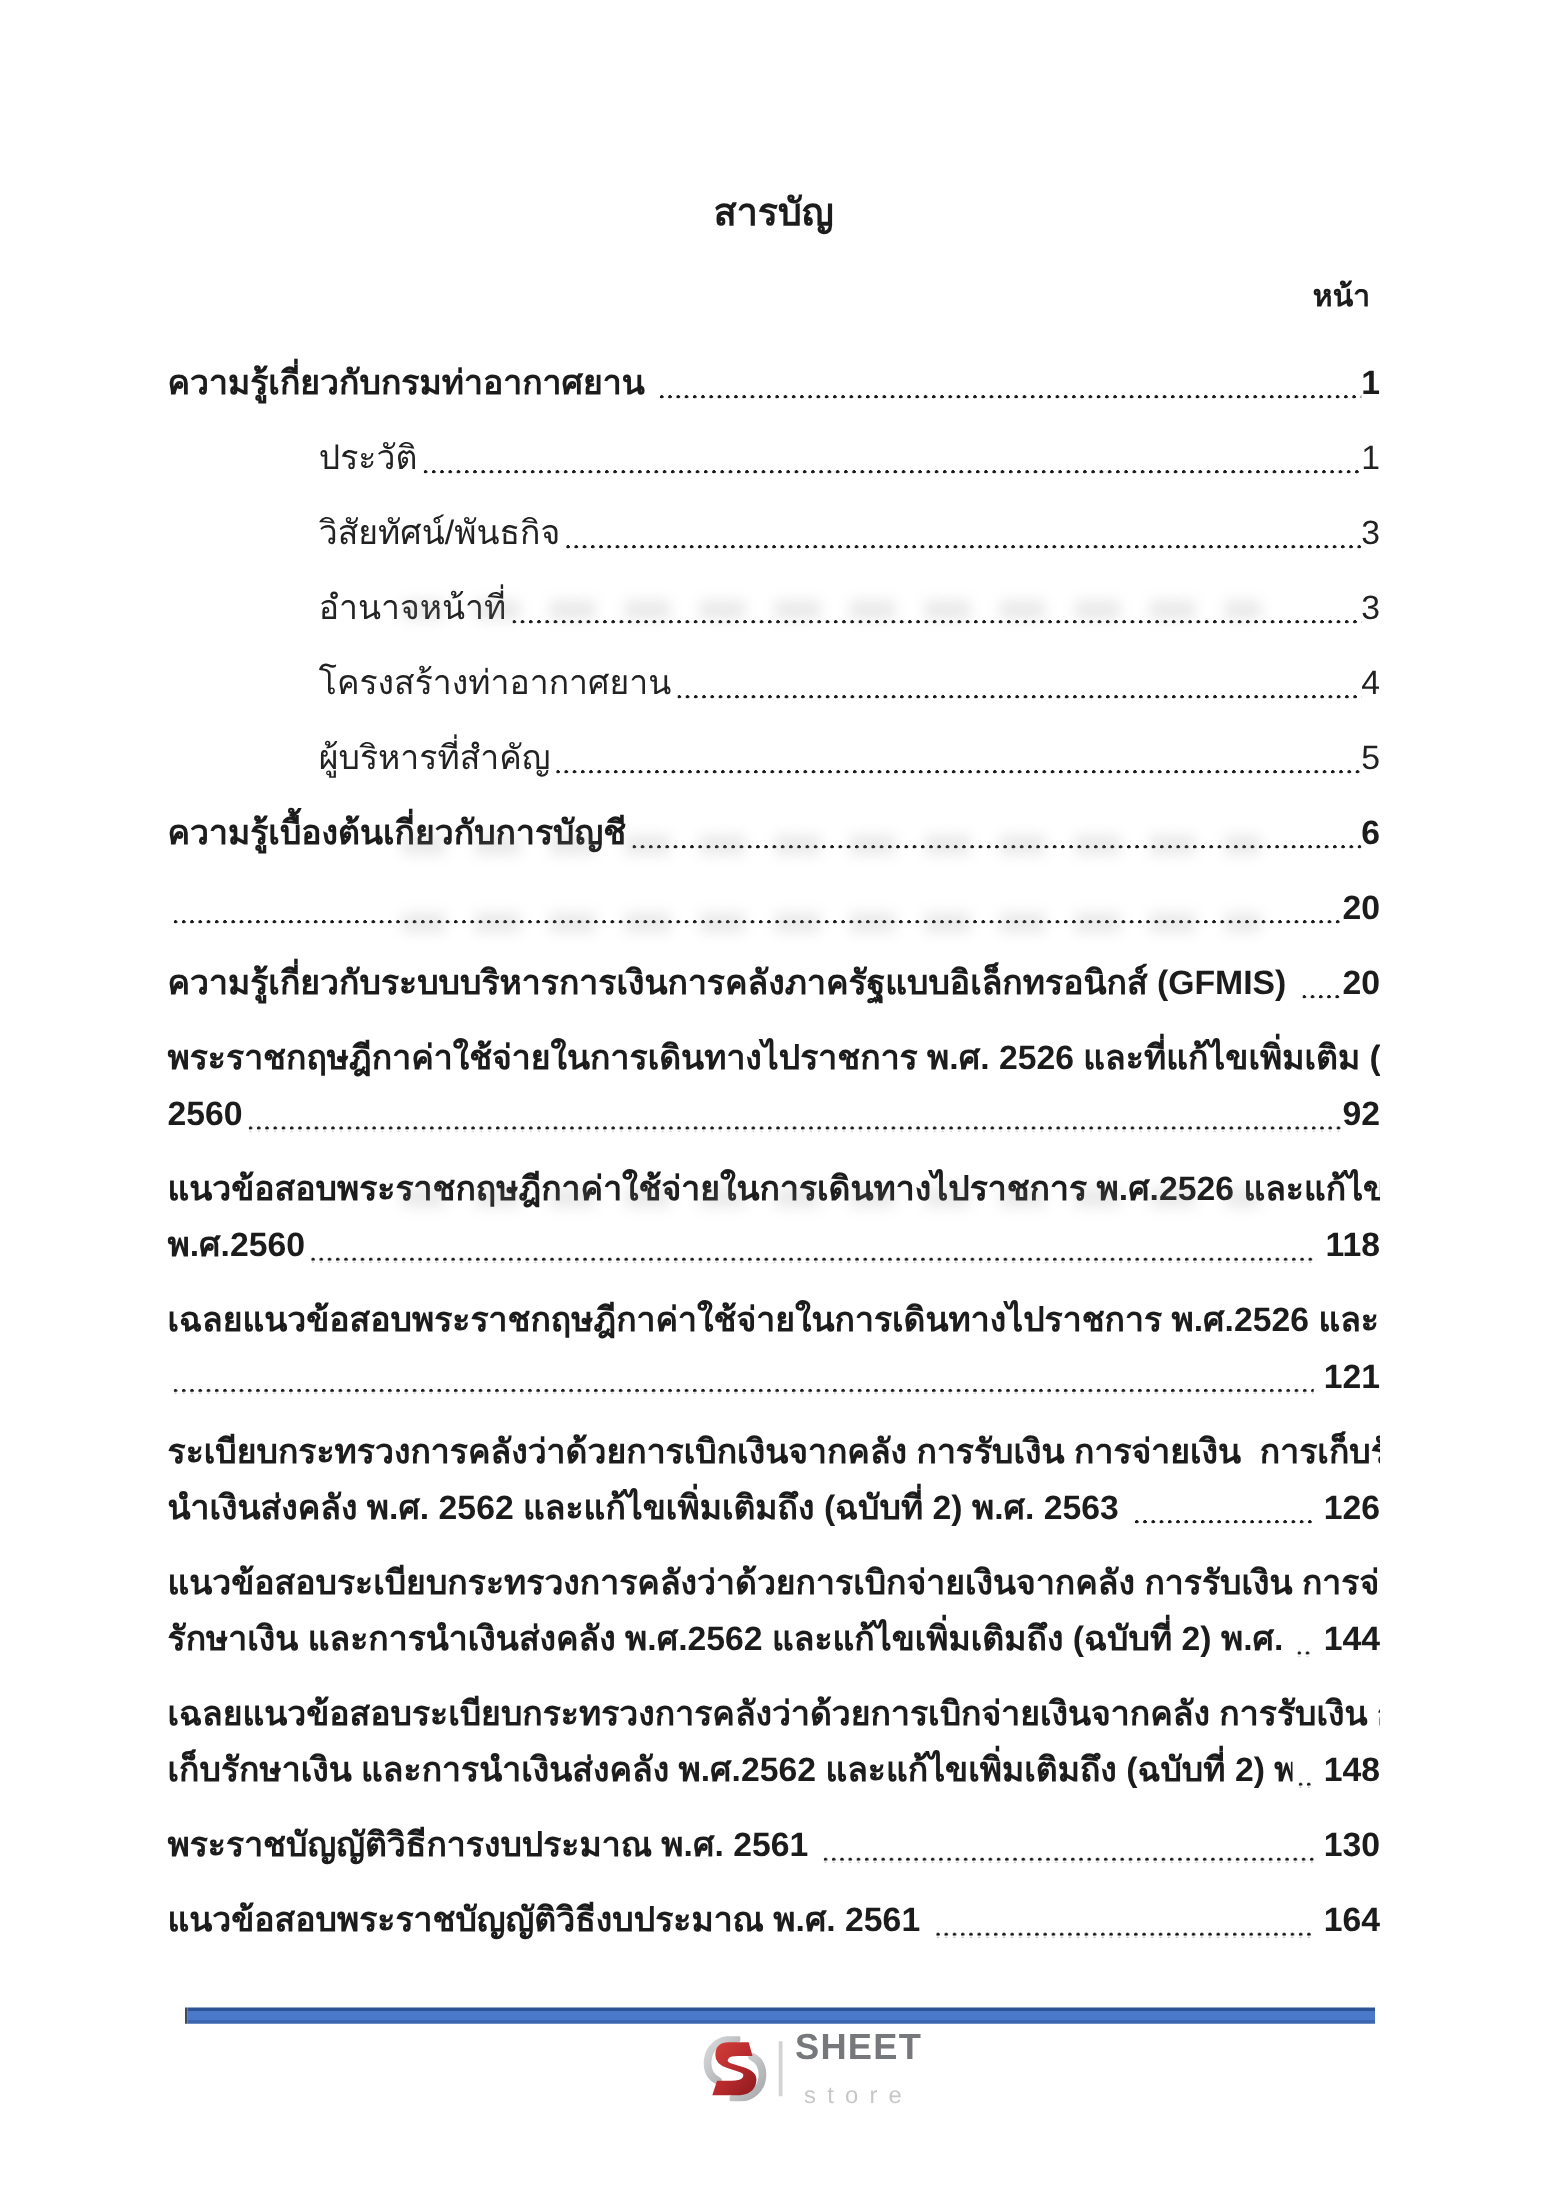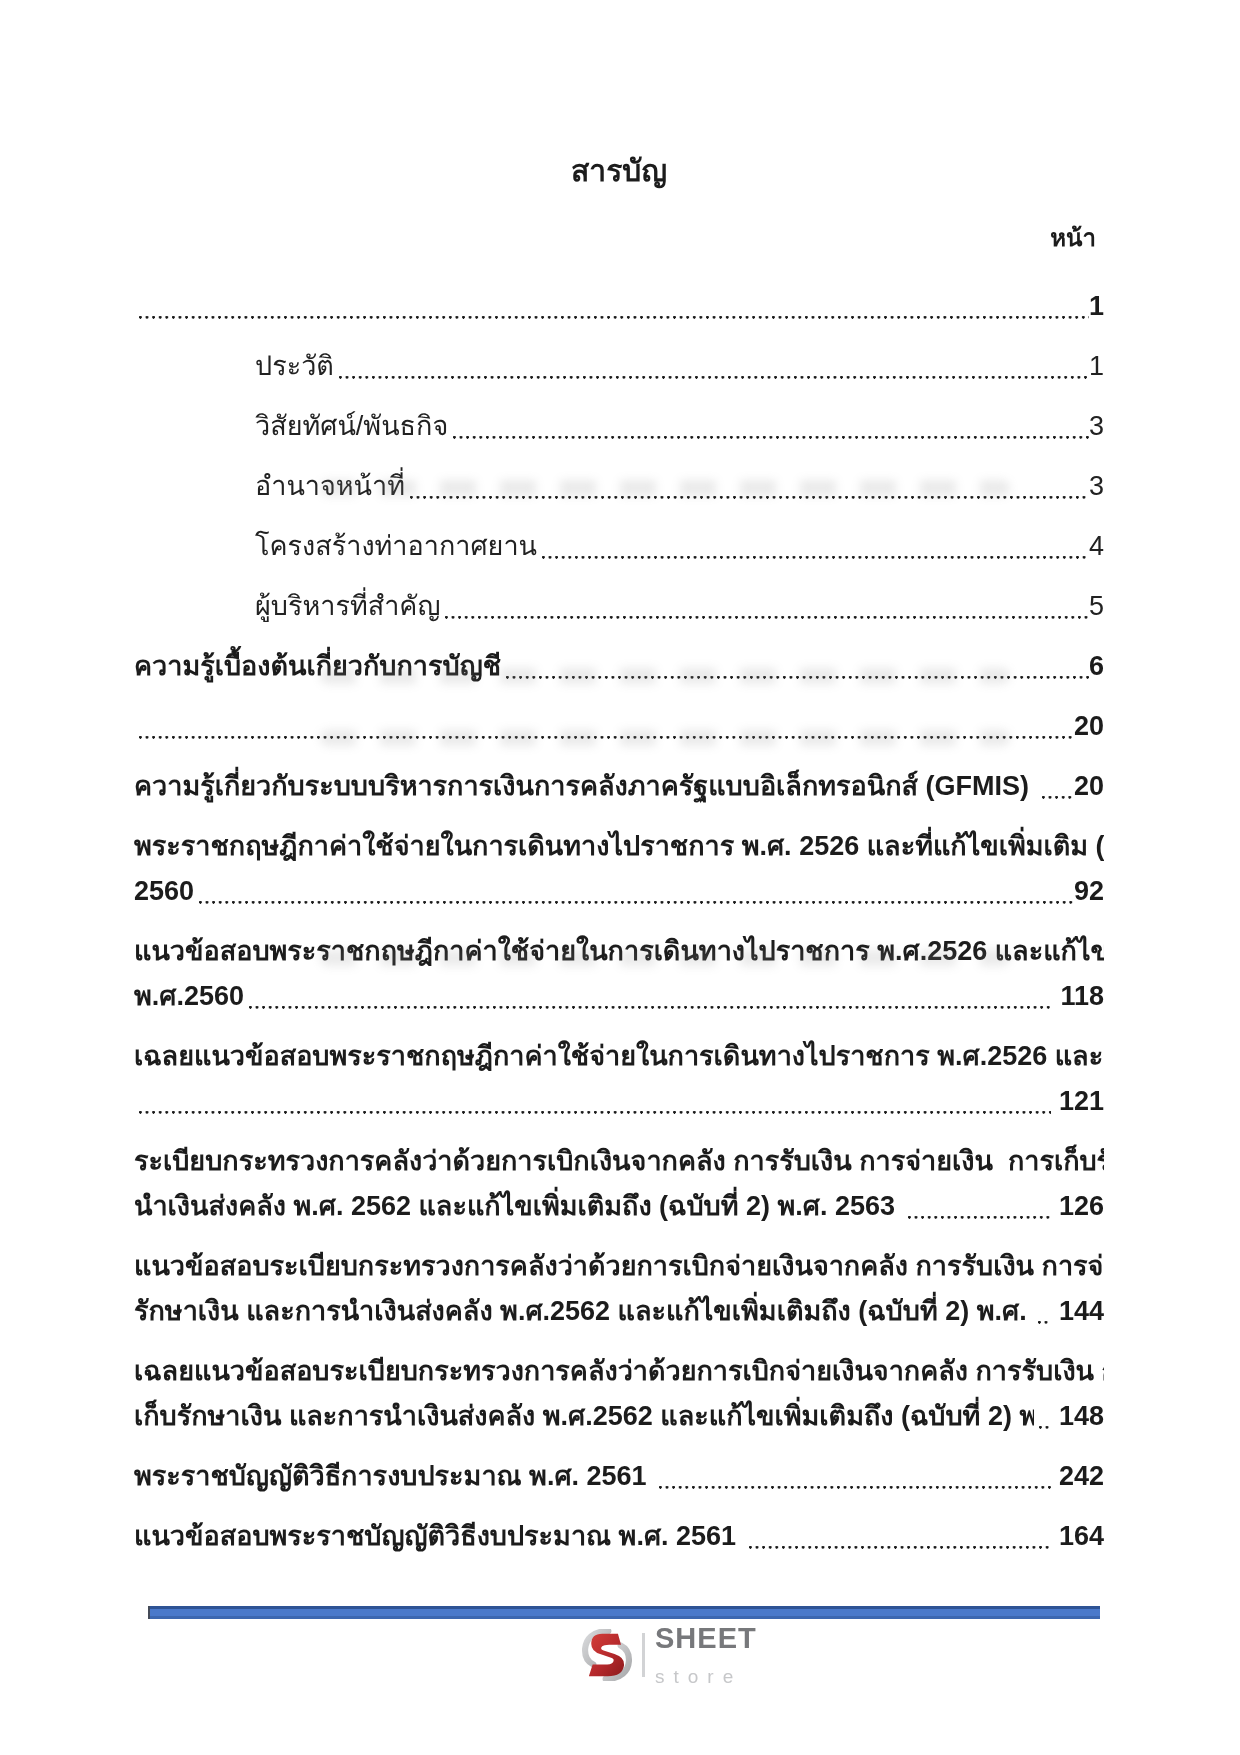--- a/index.html
+++ b/index.html
@@ -58,22 +58,22 @@
     pointer-events:none;
   }
   
   .footer-bar{
     position:absolute;left:148px;top:1606px;
     width:950px;height:13px;
     background:linear-gradient(180deg,#2e5395 0 3px,#4a79ca 3px 10px,#3c67b0 10px 13px);
     border-left:2px solid #444a57;
   }
   .footer-logo{
-    position:absolute;left:580px;top:1624px;
-    display:flex;align-items:center;
+    position:absolute;left:561px;top:1624px;
+    display:flex;align-items:center;text-align:center;
   }
   .logo-icon{width:54px;height:52px;display:block;}
   .logo-divider{
     width:3px;height:44px;background:#d2d3d5;
     margin:0 10px 0 8px;
   }
   .logo-text{display:flex;flex-direction:column;justify-content:center;}
   .brand{
     font-size:29px;font-weight:700;color:#77787b;
     letter-spacing:1px;line-height:28px;
@@ -85,20 +85,21 @@
 </style>
 </head>
 <body>
 
 <div class="doc">
   <div class="title">สารบัญ</div>
   <div class="page-col-label">หน้า</div>
   <div class="toc">
       <div class="entry bold">
         <div class="line last">
+          <span class="t">ความรู้เกี่ยวกับกรมท่าอากาศยาน </span>
           <span class="leader"></span>
           <span class="page-num">1</span>
         </div>
       </div>
       <div class="entry indent regular">
         <div class="line last">
           <span class="t">ประวัติ</span>
           <span class="leader"></span>
           <span class="page-num">1</span>
         </div>
@@ -207,21 +208,21 @@
         <div class="line last">
           <span class="t">เก็บรักษาเงิน และการนำเงินส่งคลัง พ.ศ.2562 และแก้ไขเพิ่มเติมถึง (ฉบับที่ 2) พ.ศ. 2563</span>
           <span class="leader"></span>
           <span class="page-num"> 148</span>
         </div>
       </div>
       <div class="entry bold">
         <div class="line last">
           <span class="t">พระราชบัญญัติวิธีการงบประมาณ พ.ศ. 2561 </span>
           <span class="leader"></span>
-          <span class="page-num"> 242</span>
+          <span class="page-num"> 130</span>
         </div>
       </div>
       <div class="entry bold">
         <div class="line last">
           <span class="t">แนวข้อสอบพระราชบัญญัติวิธีงบประมาณ พ.ศ. 2561 </span>
           <span class="leader"></span>
           <span class="page-num"> 164</span>
         </div>
       </div>
     </div>

